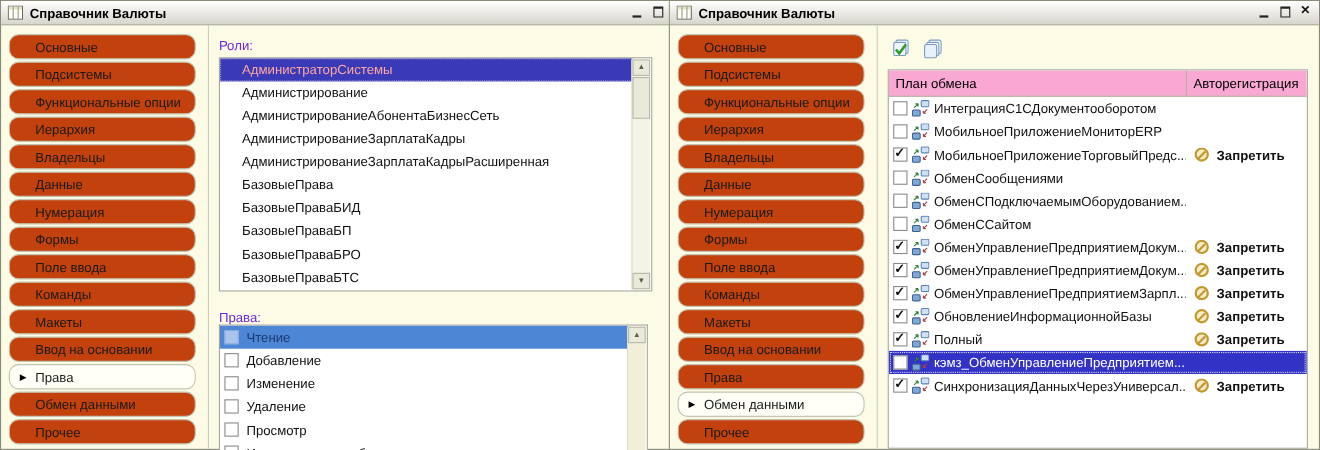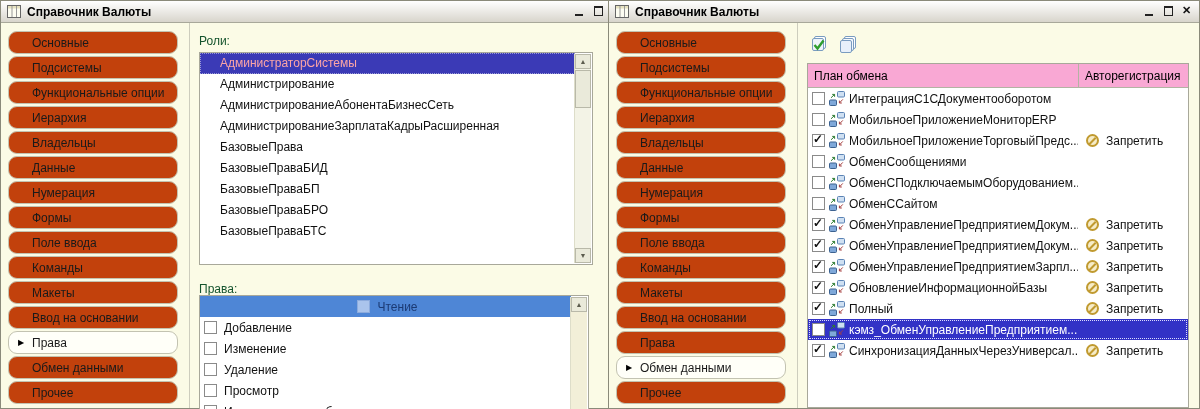--- a/index.html
+++ b/index.html
@@ -21,33 +21,33 @@
   .sidebar{position:absolute;left:0;top:22px;bottom:0;width:189px;border-right:1px solid #cdcdbd;
            padding:8px 0 0 7px;box-sizing:border-box;}
   .tab{width:170px;height:23px;margin-bottom:2px;background:#c2410c;border:1px solid #c3c3b1;border-radius:9px;
        display:flex;align-items:center;font-size:12px;color:#1a1a1a;padding-left:9px;box-sizing:border-box;cursor:default;}
   .tab-arrow{visibility:hidden;font-size:8px;margin-right:6px;color:#000;width:8px;flex:none;}
   .tab.selected{background:#fffff8;}
   .tab.selected .tab-arrow{visibility:visible;}
   .tab-label{white-space:nowrap;overflow:hidden;}
 
   .content{position:absolute;left:190px;top:22px;right:0;bottom:0;}
-  .panel-label{position:absolute;left:8px;font-size:12px;color:#14532d;}
+  .panel-label{position:absolute;left:8px;font-size:12px;color:#6d28d9;}
   .listbox{position:absolute;background:#fff;border:1px solid #a8a89a;box-sizing:border-box;overflow:hidden;}
   .rows-wrap{position:absolute;top:0;left:0;right:17px;bottom:0;overflow:hidden;}
 
   #roles-label{top:11px;}
   #roles-list{left:8px;top:29px;width:394px;height:213px;}
   .role-row{height:21px;line-height:21px;padding-left:20px;white-space:nowrap;cursor:default;}
   .role-row.selected{background:#3b3ab6;color:#fca5a5;outline:1px dotted #9a9ad6;outline-offset:-1px;}
 
   #rights-label{top:259px;}
   #rights-list{left:8px;top:272px;width:390px;height:116px;border-bottom:none;}
   .right-row{height:21px;display:flex;align-items:center;gap:7px;padding-left:4px;cursor:default;}
-  .right-row.selected{background:#4e86d6;color:#1b3a74;justify-content:center;}
+  .right-row.selected{background:#4e86d6;color:#1b3a74;}
   .right-row.selected .cb{background:#aac4ec;border-color:#8cabdd;}
 
   .cb{width:13px;height:13px;background:#fff;border:1px solid #8a8a8a;box-sizing:border-box;position:relative;flex:none;}
   .cb .mark{display:none;position:absolute;left:0px;top:-3px;font-size:12px;font-weight:bold;color:#111;}
   .checked .cb .mark{display:block;}
 
   .scrollbar{position:absolute;top:1px;right:1px;bottom:1px;width:16px;background:#f3f3e6;border-left:1px solid #ddddc9;}
   .scrollbar.pale{background:#f2efd8;}
   .sb-btn{position:absolute;left:0;right:0;height:15px;background:#eaeada;border:1px solid #b9b9a9;box-sizing:border-box;
           display:flex;align-items:center;justify-content:center;font-size:7px;color:#5c5c4e;}
@@ -61,21 +61,21 @@
   #exch-table{position:absolute;left:8px;top:40px;right:10px;bottom:0;background:#fff;border:1px solid #a8a89a;
               box-sizing:border-box;overflow:hidden;}
   .exch-header{display:flex;height:23px;background:#f9a8d4;border-bottom:1px solid #b3b3a3;align-items:stretch;}
   .hcell{display:flex;align-items:center;padding-left:6px;box-sizing:border-box;color:#000;}
   .hcell.c1{width:270px;}
   .hcell.c2{flex:1;border-left:1px solid #b3b3a3;}
   .exch-row{height:21px;display:flex;align-items:center;cursor:default;}
   .ecell1{width:270px;display:flex;align-items:center;gap:4px;padding-left:4px;box-sizing:border-box;
           overflow:hidden;white-space:nowrap;flex:none;}
   .ecell2{flex:1;display:flex;align-items:center;gap:7px;padding-left:8px;visibility:hidden;overflow:hidden;white-space:nowrap;}
-  .exch-row.has-autoreg .ecell2{visibility:visible;}
+  .exch-row.has-autoreg .ecell2{visibility:visible;font-weight:bold;}
   .exch-row.selected{background:#3232c6;color:#fff;outline:1px dotted #dcdcff;outline-offset:-2px;}
   .plan-icon{width:16px;height:16px;flex:none;display:inline-flex;}
   .plan-name{overflow:hidden;white-space:nowrap;}
 
   .deny-icon{width:13px;height:13px;border:2px solid #c09a30;border-radius:50%;background:#f6ecc8;
              position:relative;box-sizing:border-box;flex:none;}
   .deny-icon::after{content:"";position:absolute;left:0px;top:3.5px;width:9px;height:2px;background:#c09a30;transform:rotate(-45deg);}
 </style>
 </head>
 <body>
@@ -169,20 +169,23 @@
           <div class="role-row selected">
     <span>АдминистраторСистемы</span>
   </div>
           <div class="role-row">
     <span>Администрирование</span>
   </div>
           <div class="role-row">
     <span>АдминистрированиеАбонентаБизнесСеть</span>
   </div>
           <div class="role-row">
+    <span>АдминистрированиеЗарплатаКадры</span>
+  </div>
+          <div class="role-row">
     <span>АдминистрированиеЗарплатаКадрыРасширенная</span>
   </div>
           <div class="role-row">
     <span>БазовыеПрава</span>
   </div>
           <div class="role-row">
     <span>БазовыеПраваБИД</span>
   </div>
           <div class="role-row">
     <span>БазовыеПраваБП</span>

